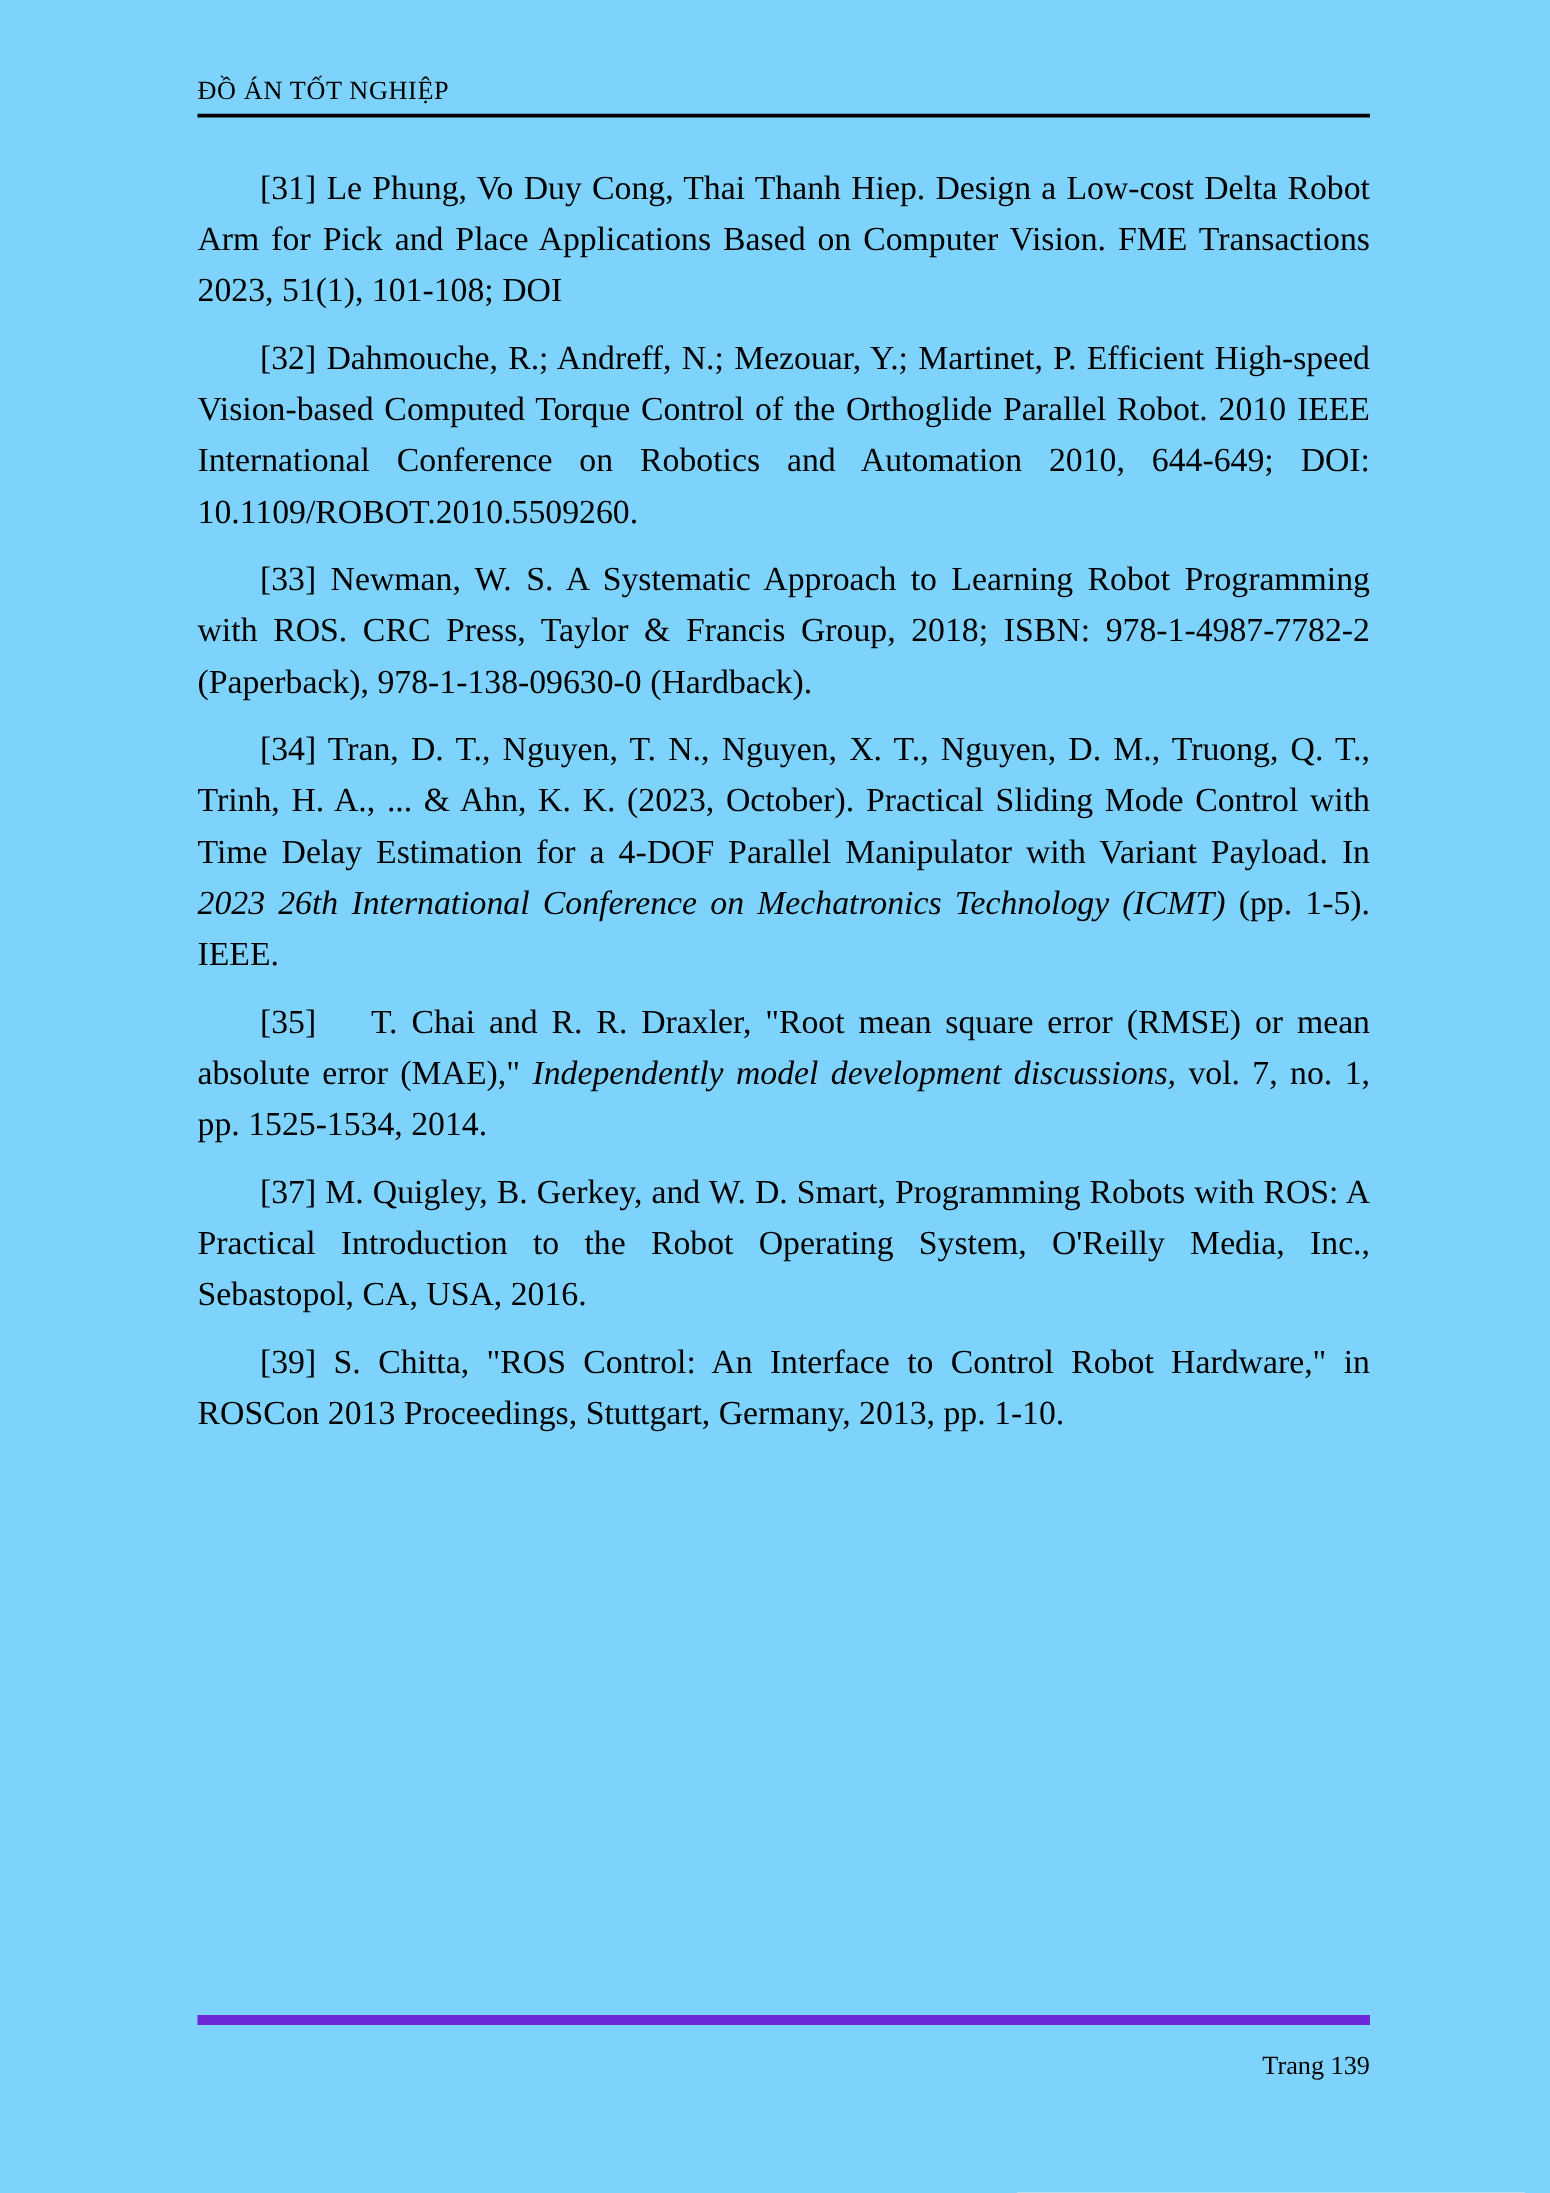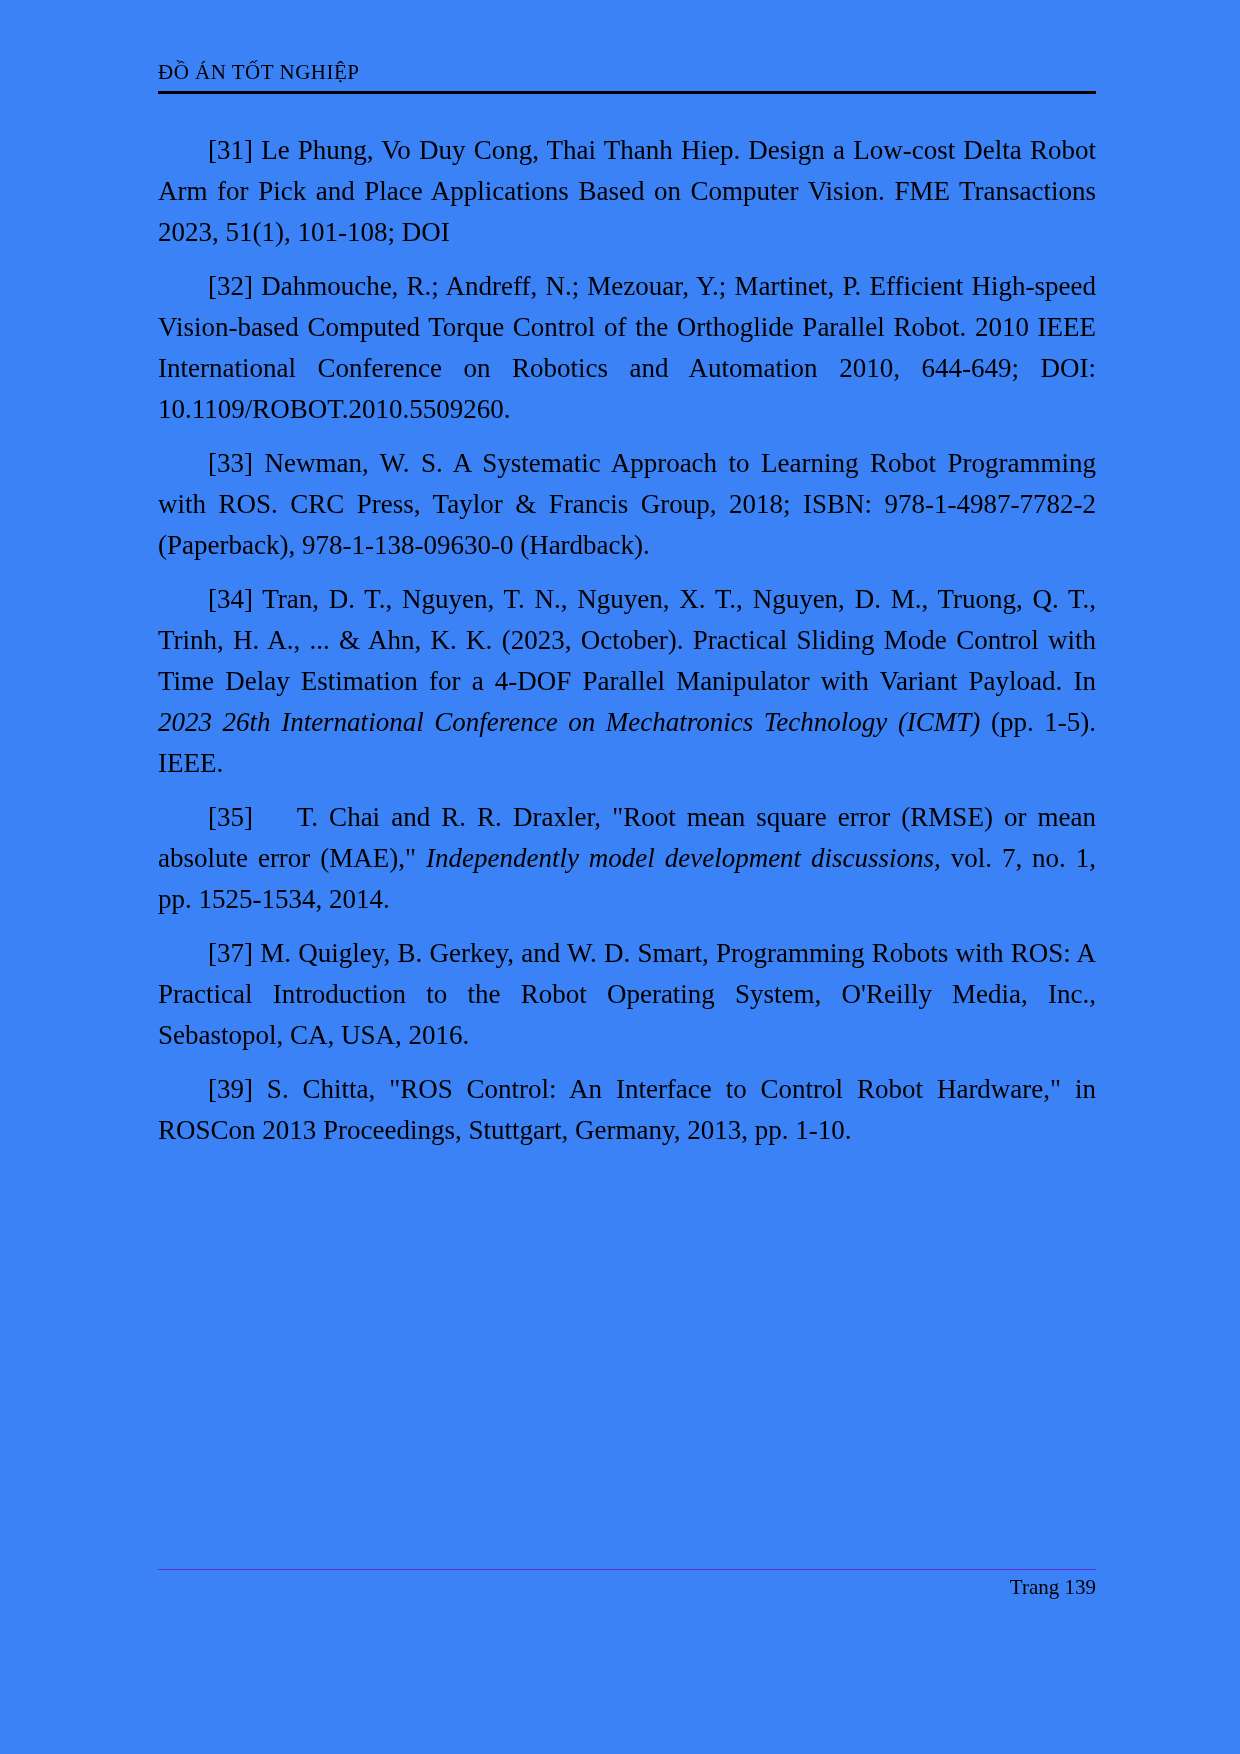--- a/index.html
+++ b/index.html
@@ -5,21 +5,21 @@
   html, body {
     margin: 0;
     padding: 0;
     background: #e8e8e8;
   }
   .page {
     position: relative;
     width: 1240px;
     height: 1754px;
     margin: 0 auto;
-    background: #3b82f6;
+    background: #7dd3fc;
     font-family: "Liberation Serif", "DejaVu Serif", serif;
     color: #000000;
     overflow: hidden;
     box-sizing: border-box;
   }
   .header {
     position: absolute;
     top: 60px;
     left: 158px;
     right: 144px;
@@ -43,25 +43,25 @@
     line-height: 41px;
     text-align: justify;
     text-indent: 50px;
     color: #000000;
   }
   p.ref .italic {
     font-style: italic;
   }
   .footer {
     position: absolute;
-    top: 1569px;
+    top: 1612px;
     left: 158px;
     right: 144px;
-    border-top: 1px solid #6d28d9;
-    padding-top: 5px;
+    border-top: 8px solid #6d28d9;
+    padding-top: 20px;
     text-align: right;
   }
   .footer-label {
     font-size: 21px;
     color: #000000;
   }
 </style>
 </head>
 <body>
 

